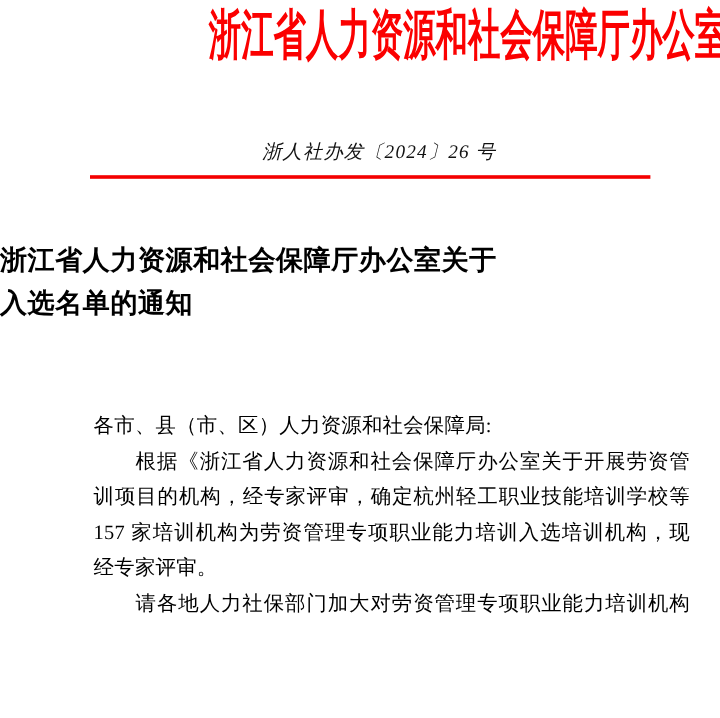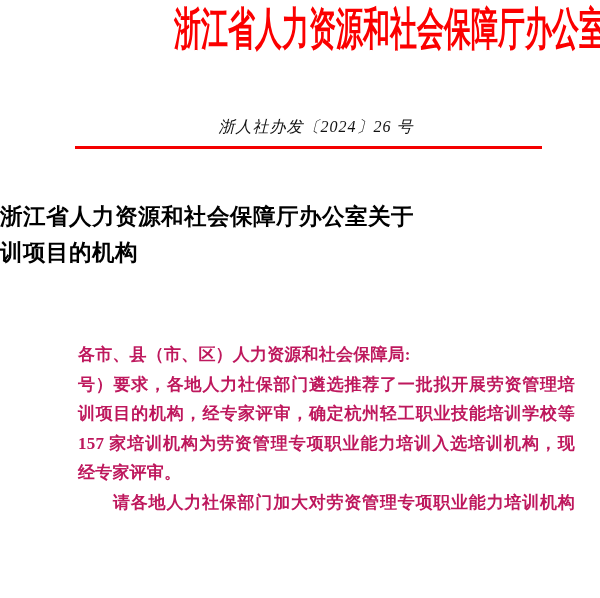--- a/index.html
+++ b/index.html
@@ -50,22 +50,21 @@
     line-height:35.5px;
     color:#000000;
     letter-spacing:0.5px;
   }
   
   .body-block{
     position:absolute;top:340px;left:78px;
     width:497px;
     font-size:17px;
     line-height:29.6px;
-    color:#be185d;
-    font-weight:bold;
+    color:#000000;
   }
   .body-line{
     width:497px;
     letter-spacing:0.2px;
   }
   .body-line.indent{ text-indent:35px; }
   .body-line.justify{
     text-align:justify;
     text-align-last:justify;
     -moz-text-align-last:justify;
@@ -79,25 +78,25 @@
   <div class="org-header">
     <span>浙江省人力资源和社会保障厅办公室文件</span>
   </div>
 
   <div class="doc-number">浙人社办发〔2024〕26 号</div>
 
   <div class="red-divider"></div>
 
   <div class="notice-title">
     <div>浙江省人力资源和社会保障厅办公室关于</div>
-    <div>训项目的机构</div>
+    <div>入选名单的通知</div>
   </div>
 
   <div class="body-block">
     <div class="body-line">各市、县（市、区）人力资源和社会保障局:</div>
-    <div class="body-line justify">号）要求，各地人力社保部门遴选推荐了一批拟开展劳资管理培</div>
+    <div class="body-line indent justify">根据《浙江省人力资源和社会保障厅办公室关于开展劳资管</div>
     <div class="body-line justify">训项目的机构，经专家评审，确定杭州轻工职业技能培训学校等</div>
     <div class="body-line justify">157 家培训机构为劳资管理专项职业能力培训入选培训机构，现</div>
     <div class="body-line">经专家评审。</div>
     <div class="body-line indent justify">请各地人力社保部门加大对劳资管理专项职业能力培训机构</div>
   </div>
 
 </div>
 
 </body></html>

